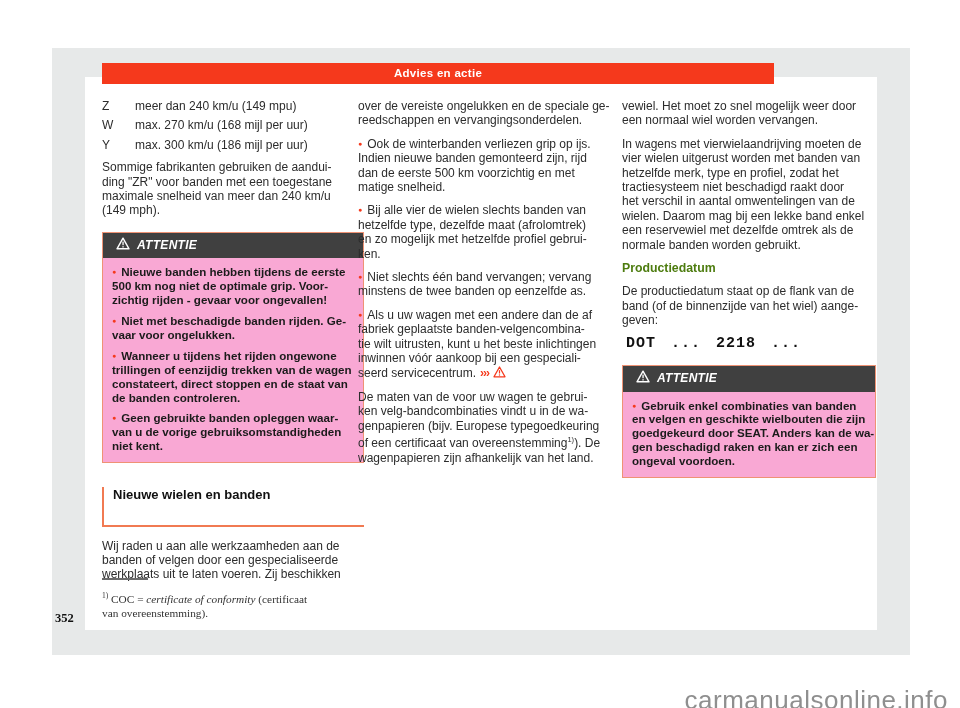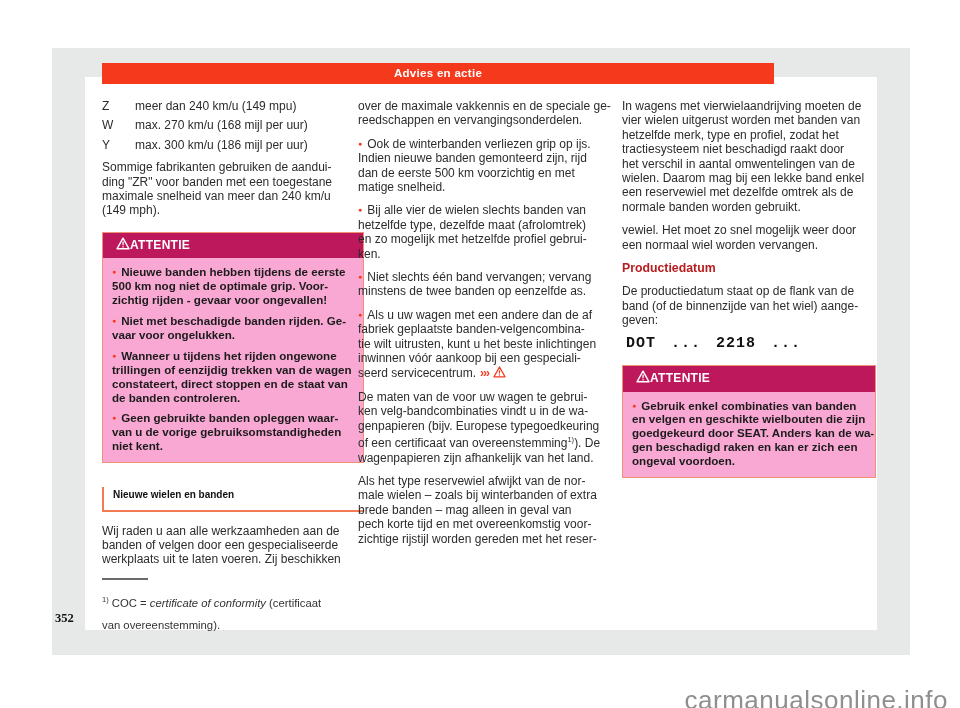--- a/index.html
+++ b/index.html
@@ -29,45 +29,45 @@
   .rating-row { display: flex; margin-bottom: 5px; }
   .rating-code { width: 33px; flex: none; }
   .rating-desc { flex: 1; }
 
   .bullet { color: #f5391c; display: inline-block; }
   .bullet::before { content: "\25CF"; font-size: 7px; vertical-align: 2px; margin-right: 5px; }
   .bullet-item { margin: 0 0 9px 0; }
 
   .attention-box { border: 1px solid #ef9274; margin: 14px 0 0 0; }
   .att-header {
-    background: #be185d; color: #ffffff; font-weight: bold; font-size: 12px;
-    padding: 4px 9px 5px; display: flex; align-items: center; letter-spacing: 0.3px;
+    background: #404040; color: #ffffff; font-weight: bold; font-size: 12px;
+    padding: 4px 9px 5px; display: flex; align-items: center; gap: 7px; letter-spacing: 0.3px; font-style: italic;
   }
   .att-body { background: #f9a8d4; padding: 7px 9px 2px; }
   .att-item { font-size: 11.6px; font-weight: bold; line-height: 13.9px; color: #1b1b1b; margin-bottom: 7px; }
 
   .section-heading {
-    margin: 24px 0 12px 0; padding: 1px 0 7px 9px;
+    margin: 24px 0 12px 0; padding: 1px 0 22px 9px;
     border-left: 2px solid #f17a52; border-bottom: 2px solid #f17a52;
-    font-size: 10px; font-weight: bold; color: #101010;
-  }
-
-  .sub-heading { font-weight: bold; font-size: 12.3px; color: #b91c1c; margin: 4px 0 9px 0; }
+    font-size: 13px; font-weight: bold; color: #101010;
+  }
+
+  .sub-heading { font-weight: bold; font-size: 12.3px; color: #4d7c0f; margin: 4px 0 9px 0; }
 
   .code-line {
     font-family: Liberation Mono, monospace; font-weight: bold; font-size: 15px;
     color: #111111; letter-spacing: 1px; word-spacing: 5px; margin: 2px 0 10px 4px;
   }
 
   .ref-marker { color: #f5391c; font-weight: bold; letter-spacing: -1px; margin-left: 4px; }
   .warn-icon { display: inline-block; vertical-align: -1px; margin-left: 4px; }
 
   .footnote { position: absolute; left: 17px; top: 501px; width: 262px; }
   .footnote-rule { width: 46px; border-top: 2px solid #6b6b6b; margin-bottom: 9px; }
-  .footnote-text { font-size: 11.3px; line-height: 22px; color: #333333; white-space: pre; }
+  .footnote-text { font-size: 11.3px; line-height: 14px; color: #333333; white-space: pre; font-family: Liberation Serif, serif; }
   .footnote-text em { font-style: italic; }
   sup.fn-sup { font-size: 7.5px; vertical-align: 5px; }
 
   .page-number { position: absolute; left: 55px; top: 611px; font-size: 12.5px; font-weight: bold; color: #111111; font-family: Liberation Serif, serif; }
 
   .watermark {
     position: absolute; left: 678px; top: 685px; width: 270px;
     font-size: 26px; color: #8f8f8f; letter-spacing: 0.5px; text-align: right;
   }
 </style>
@@ -137,21 +137,21 @@
 werkplaats uit te laten voeren. Zij beschikken</p>
   </div>
 
   <div class="footnote">
     <div class="footnote-rule"></div>
     <div class="footnote-text"><sup class="fn-sup">1)</sup><span> COC = </span><em>certificate of conformity</em><span class="pre"> (certificaat
 van overeenstemming).</span></div>
   </div>
 
   <div class="col col2 body-text">
-    <p class="para pre">over de maximale vakkennis en de speciale ge-
+    <p class="para pre">over de vereiste ongelukken en de speciale ge-
 reedschappen en vervangingsonderdelen.</p>
 
     <div class="bullet-item"><span class="bullet"></span><span class="pre">Ook de winterbanden verliezen grip op ijs.
 Indien nieuwe banden gemonteerd zijn, rijd
 dan de eerste 500 km voorzichtig en met
 matige snelheid.</span></div>
     <div class="bullet-item"><span class="bullet"></span><span class="pre">Bij alle vier de wielen slechts banden van
 hetzelfde type, dezelfde maat (afrolomtrek)
 en zo mogelijk met hetzelfde profiel gebrui-
 ken.</span></div>
@@ -166,38 +166,33 @@
             <rect x="5.9" y="4.2" width="1.2" height="3.3" fill="#f5391c"></rect>
             <rect x="5.9" y="8.4" width="1.2" height="1.2" fill="#f5391c"></rect>
           </svg></span></div>
 
     <p class="para"><span class="pre">De maten van de voor uw wagen te gebrui-
 ken velg-bandcombinaties vindt u in de wa-
 genpapieren (bijv. Europese typegoedkeuring
 of een certificaat van overeenstemming</span><sup class="fn-sup">1)</sup><span class="pre">). De
 wagenpapieren zijn afhankelijk van het land.</span></p>
 
-    <p class="para pre">Als het type reservewiel afwijkt van de nor-
-male wielen – zoals bij winterbanden of extra
-brede banden – mag alleen in geval van
-pech korte tijd en met overeenkomstig voor-
-zichtige rijstijl worden gereden met het reser-</p>
   </div>
 
   <div class="col col3 body-text">
+    <p class="para pre">vewiel. Het moet zo snel mogelijk weer door
+een normaal wiel worden vervangen.</p>
     <p class="para pre">In wagens met vierwielaandrijving moeten de
 vier wielen uitgerust worden met banden van
 hetzelfde merk, type en profiel, zodat het
 tractiesysteem niet beschadigd raakt door
 het verschil in aantal omwentelingen van de
 wielen. Daarom mag bij een lekke band enkel
 een reservewiel met dezelfde omtrek als de
 normale banden worden gebruikt.</p>
-    <p class="para pre">vewiel. Het moet zo snel mogelijk weer door
-een normaal wiel worden vervangen.</p>
 
     <h3 class="sub-heading">Productiedatum</h3>
 
     <p class="para pre">De productiedatum staat op de flank van de
 band (of de binnenzijde van het wiel) aange-
 geven:</p>
 
     <div class="code-line">DOT ... 2218 ...</div>
 
 

